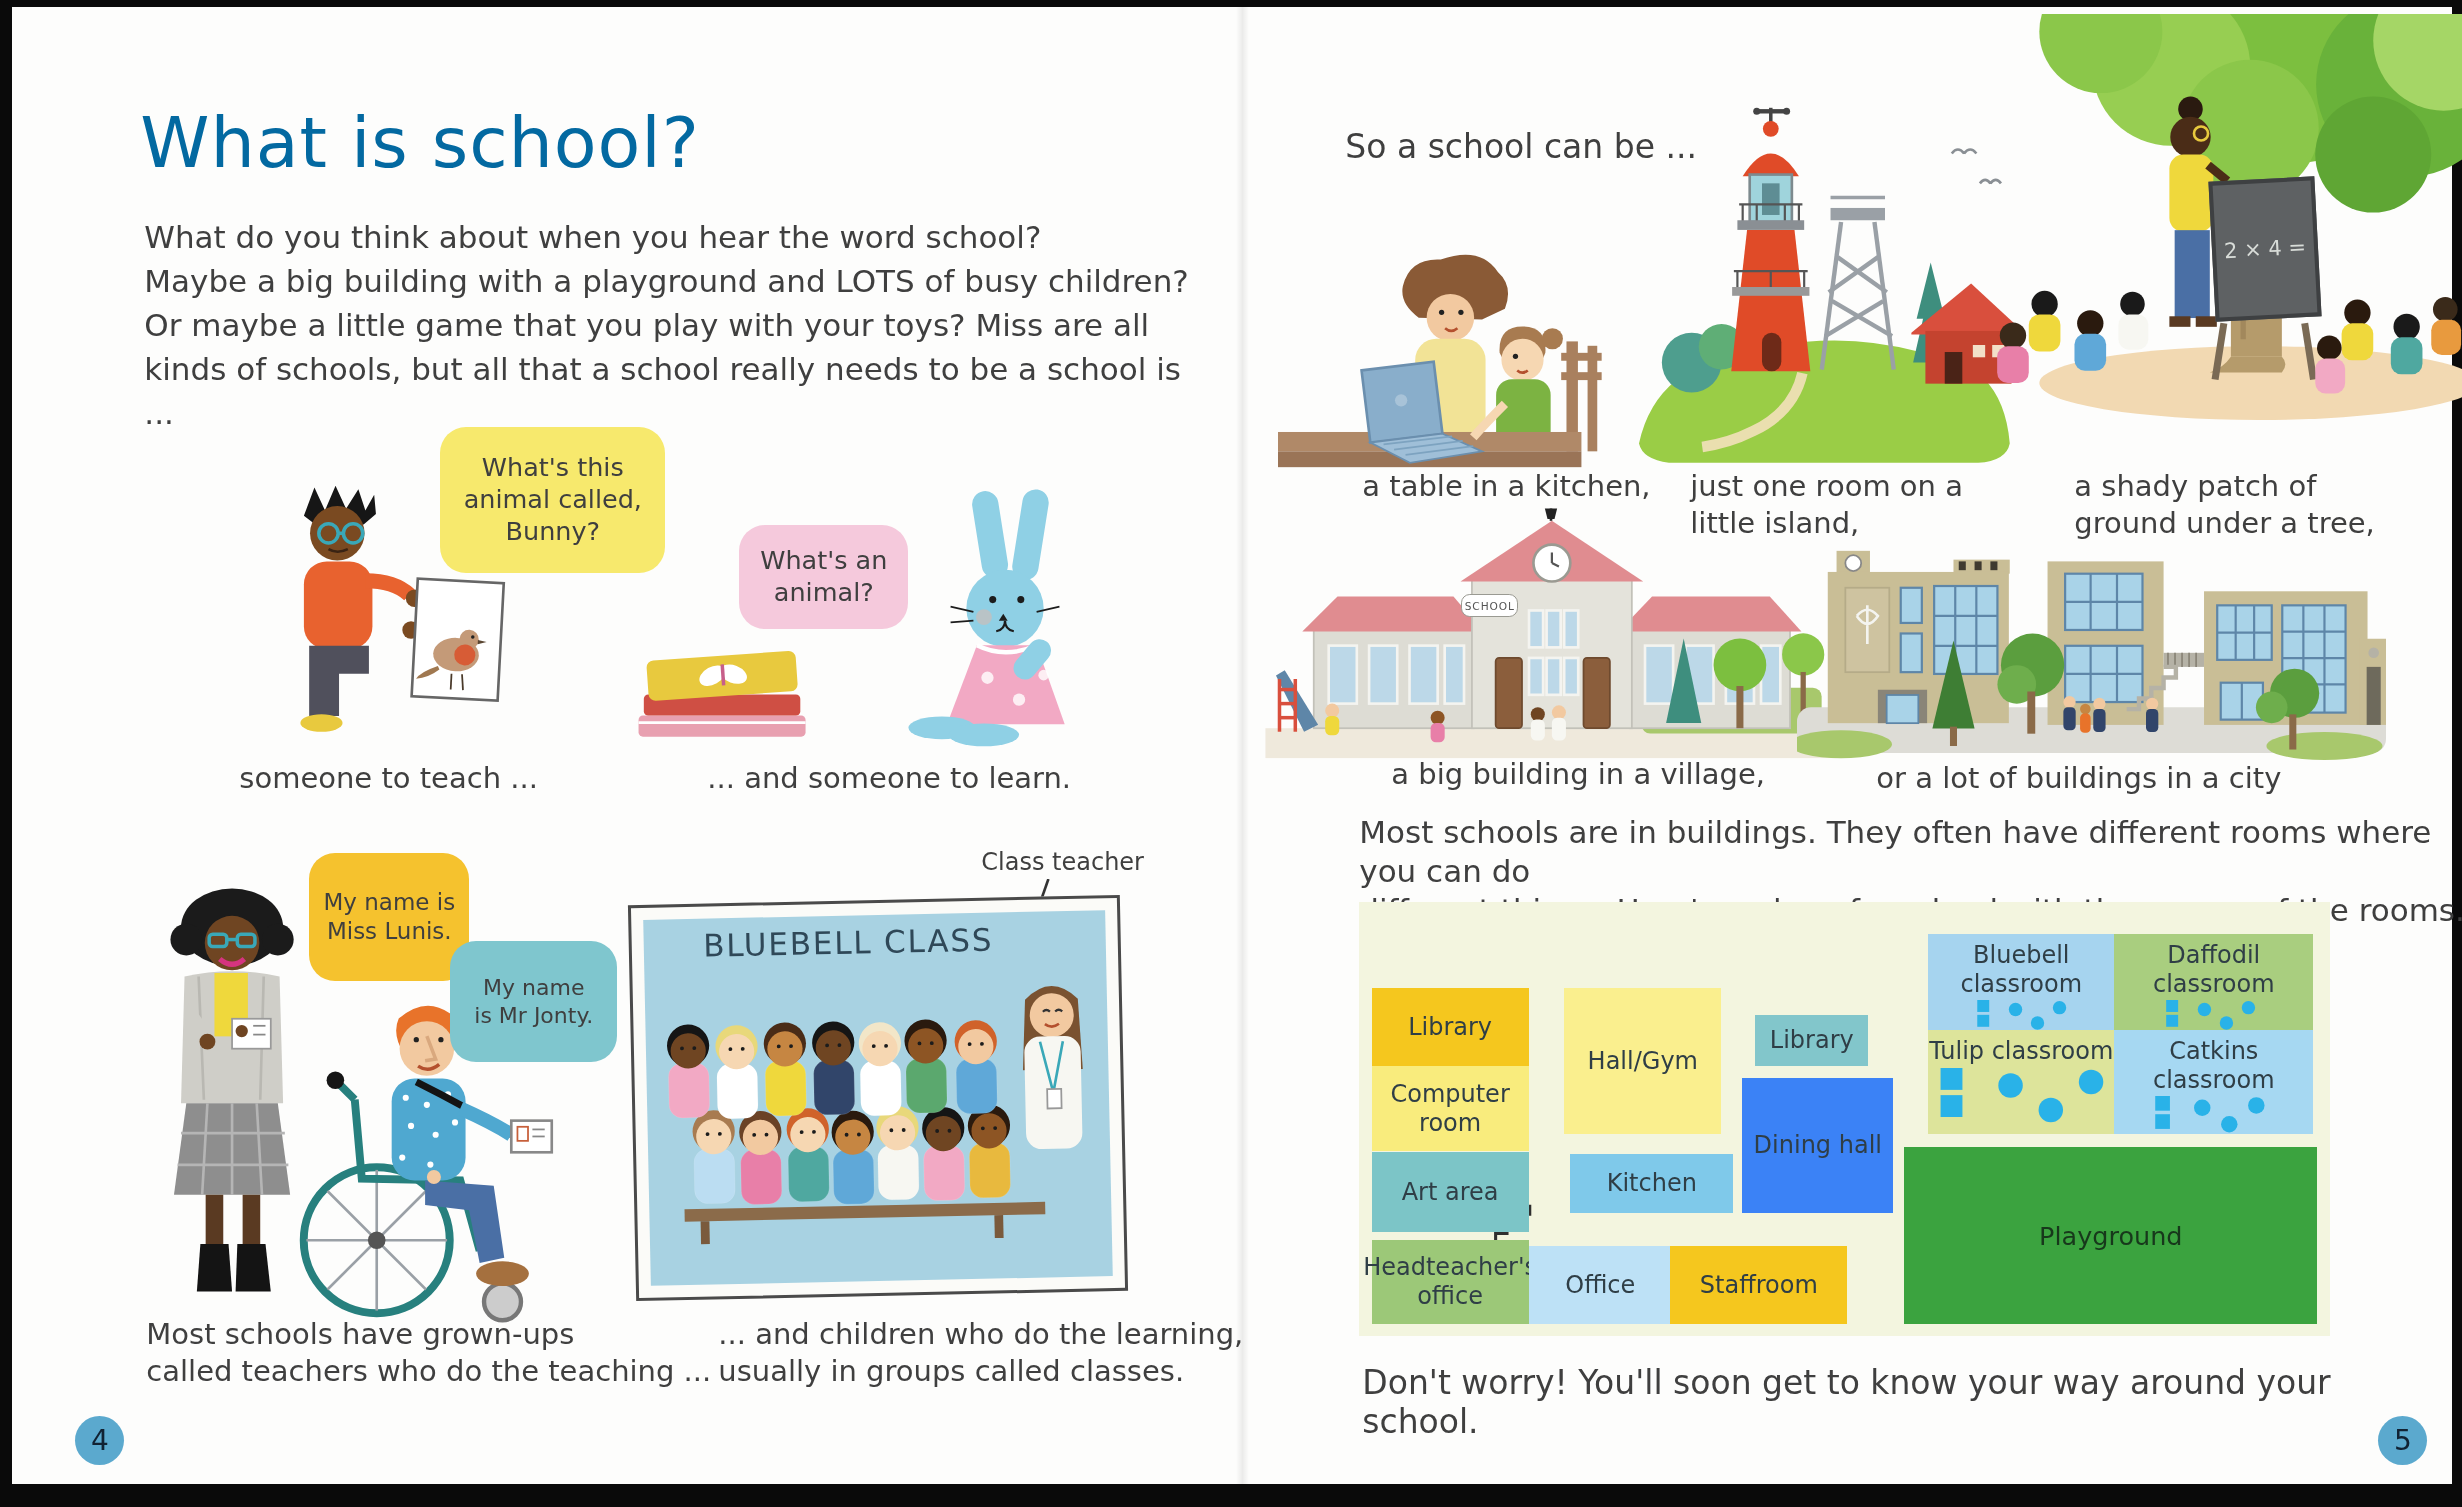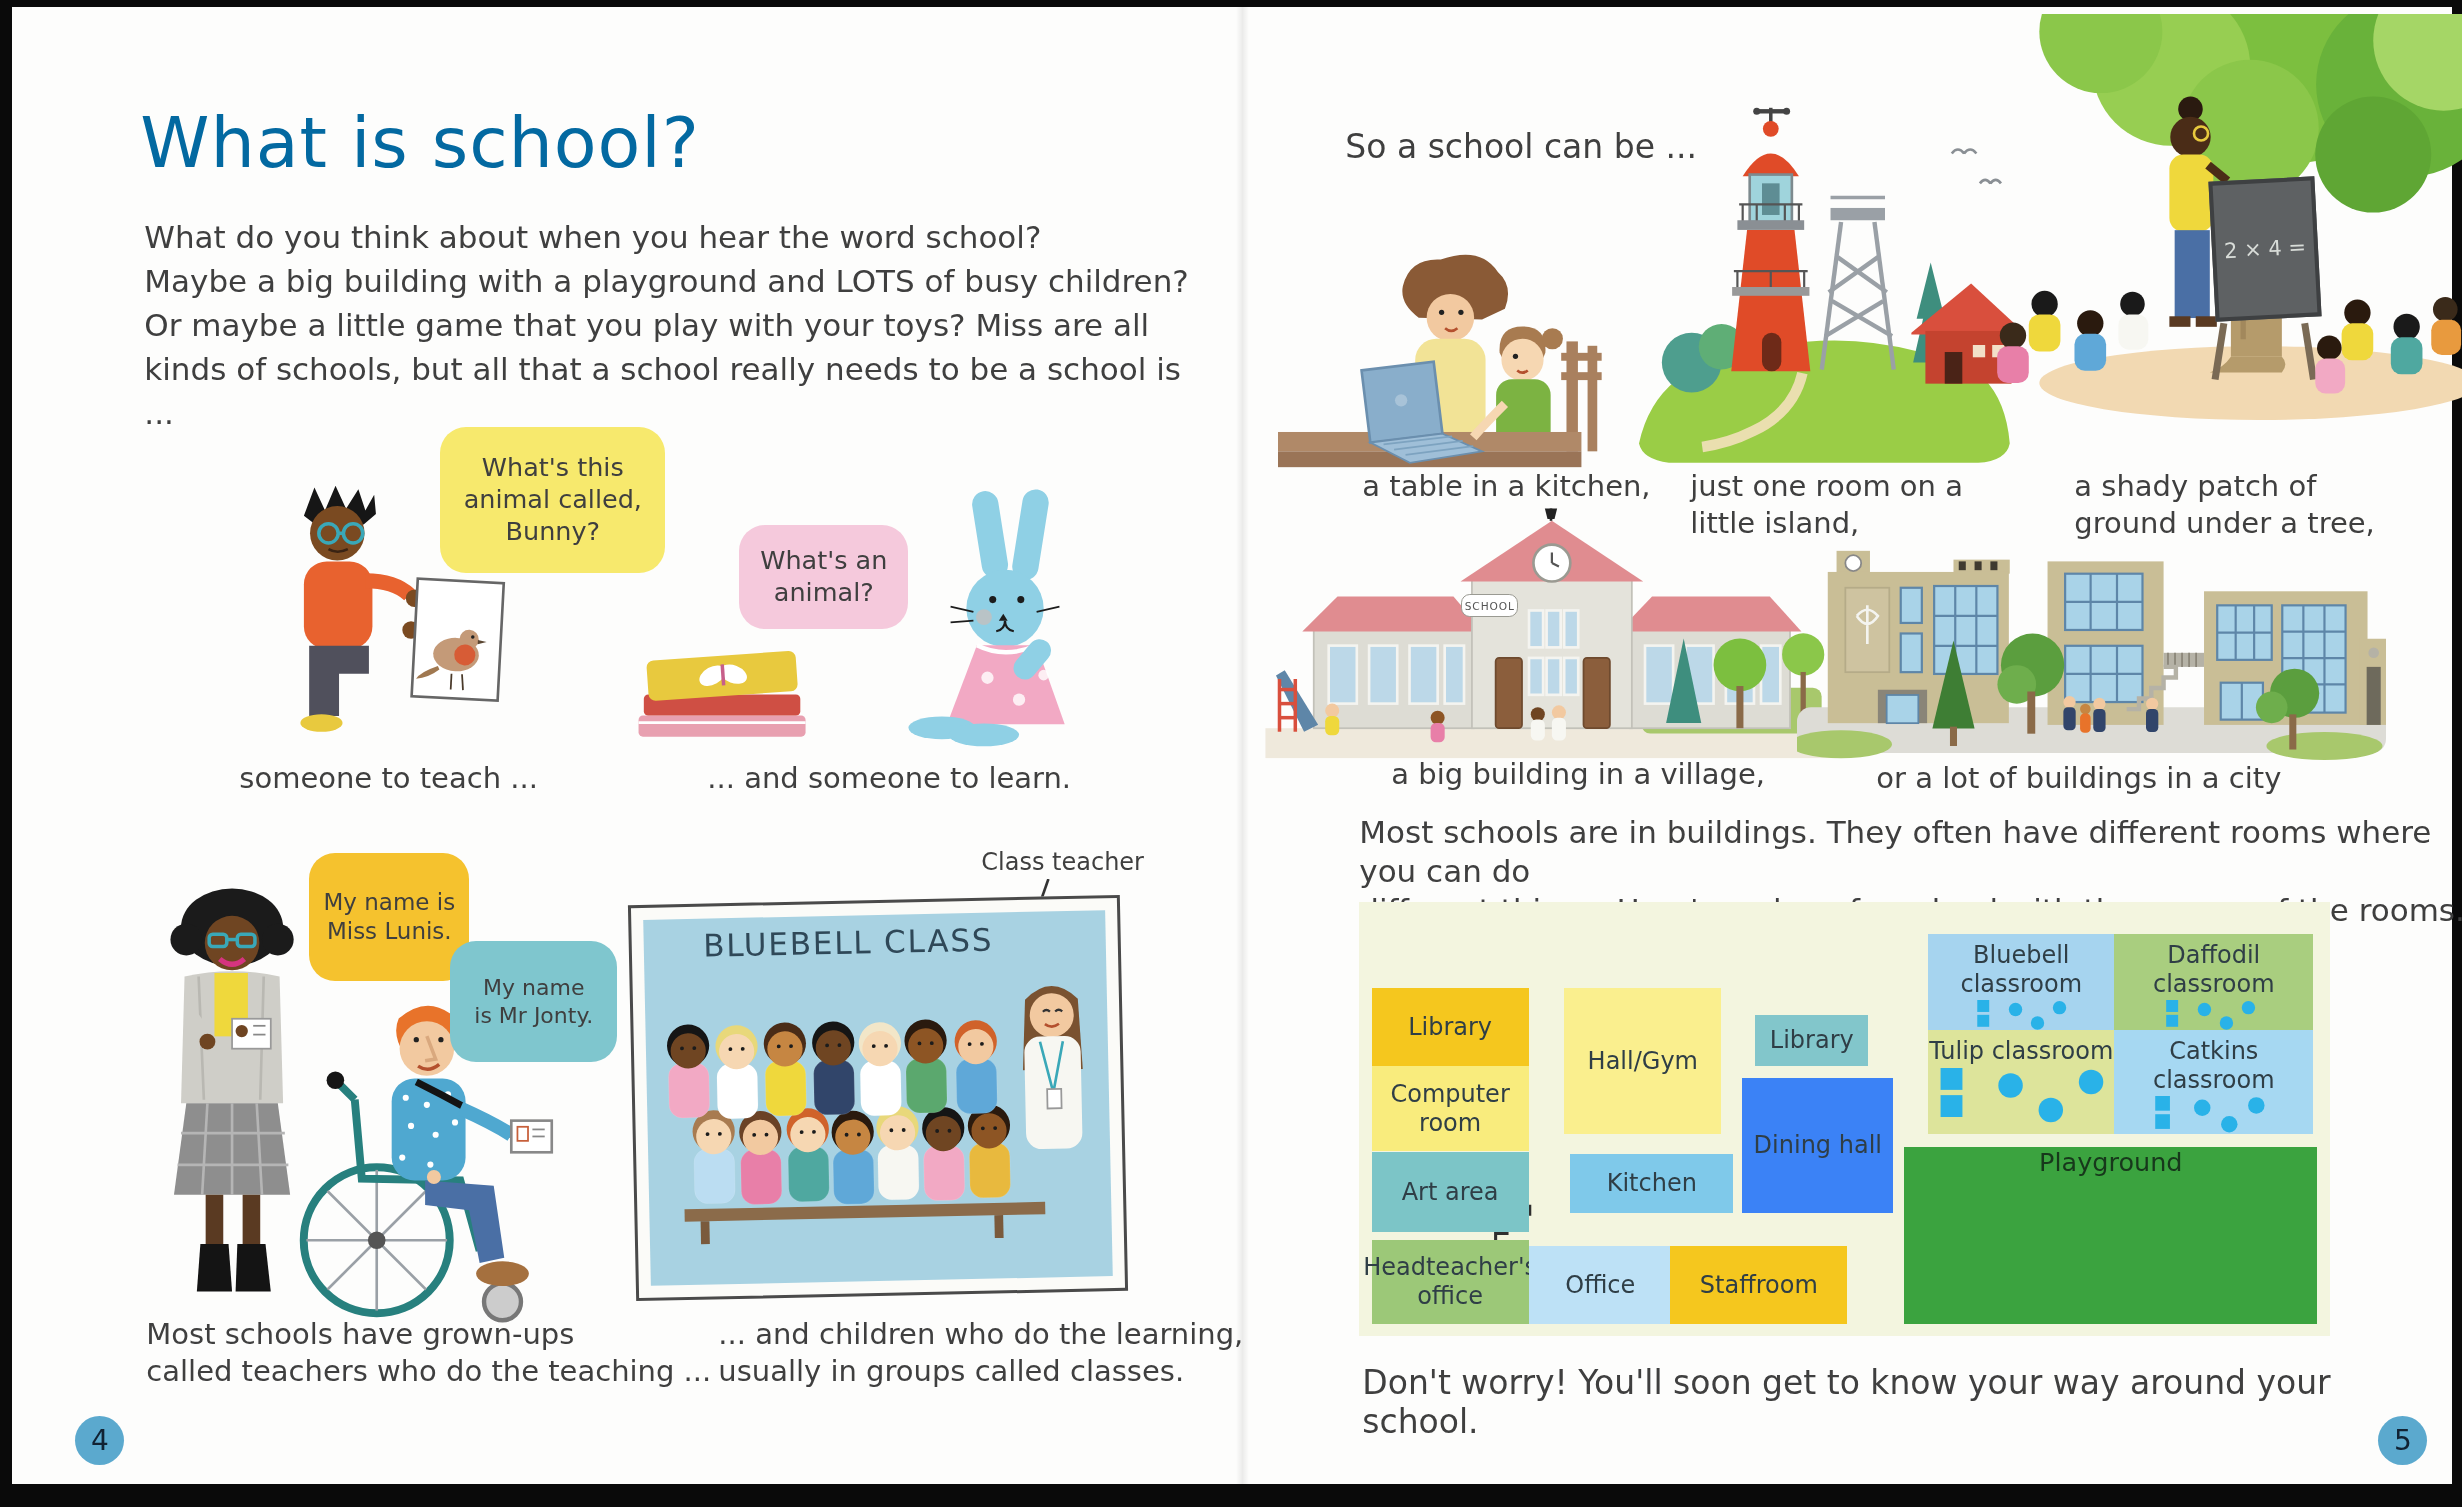--- a/index.html
+++ b/index.html
@@ -33,21 +33,21 @@
   #class-photo .photo-title{position:absolute;left:0;right:53px;top:8.8px;text-align:center;
                font-size:31px;letter-spacing:1.8px;color:#2f4858;}
   
   #plan{left:1347px;top:895px;width:971px;height:434px;background:var(--plan_bg);}
   #plan .plan-title{position:absolute;left:29px;top:24.6px;font-size:31px;letter-spacing:1.8px;color:#3c4043;}
   .room{position:absolute;display:flex;align-items:center;justify-content:center;
         text-align:center;white-space:pre-line;font-size:24px;line-height:1.2;color:#2f3e46;box-sizing:border-box;}
   .room.classroom{flex-direction:column;justify-content:flex-start;padding-top:7px;}
   .room .desks{margin-top:1.8px;}
   #playground{position:absolute;left:545px;top:245px;width:413px;height:177px;
-        background:var(--playground);display:flex;align-items:flex-start;justify-content:center;
+        background:var(--playground);display:flex;align-items:center;justify-content:center;
         font-size:25.5px;color:#17381b;}
   
   #blackboard{left:2200px;top:172px;width:98px;height:132px;background:#5e6163;
         border:4.4px solid #3e4042;transform:rotate(-3deg);display:flex;align-items:center;
         justify-content:center;color:#d8dcd8;font-size:21px;}
   .schoolsign{left:1449px;top:587px;width:55px;height:21px;background:#fff;border:1.8px solid #9a9a92;
         border-radius:8.8px;display:flex;align-items:center;justify-content:center;
         font-size:10.6px;color:#555;letter-spacing:0.9px;}
 </style>
 </head>

